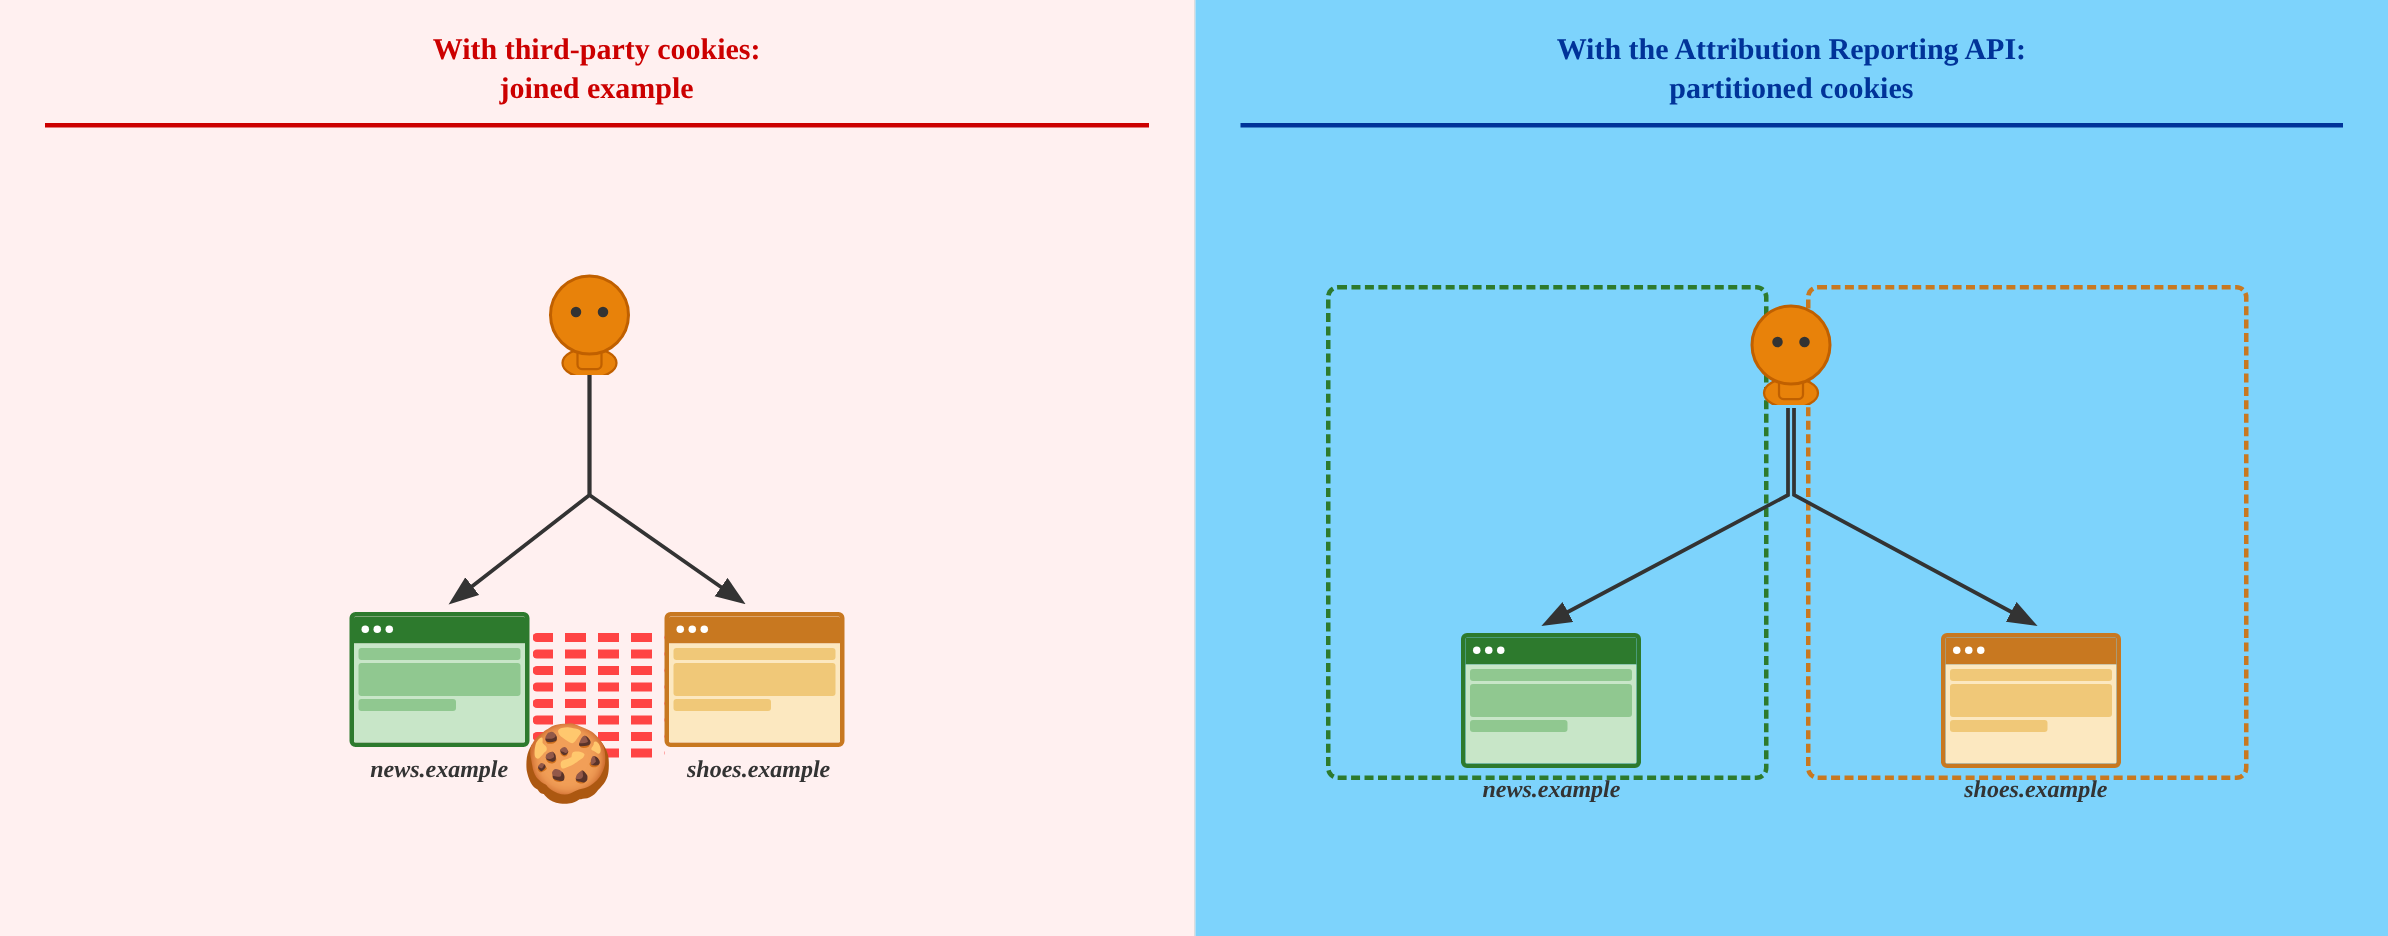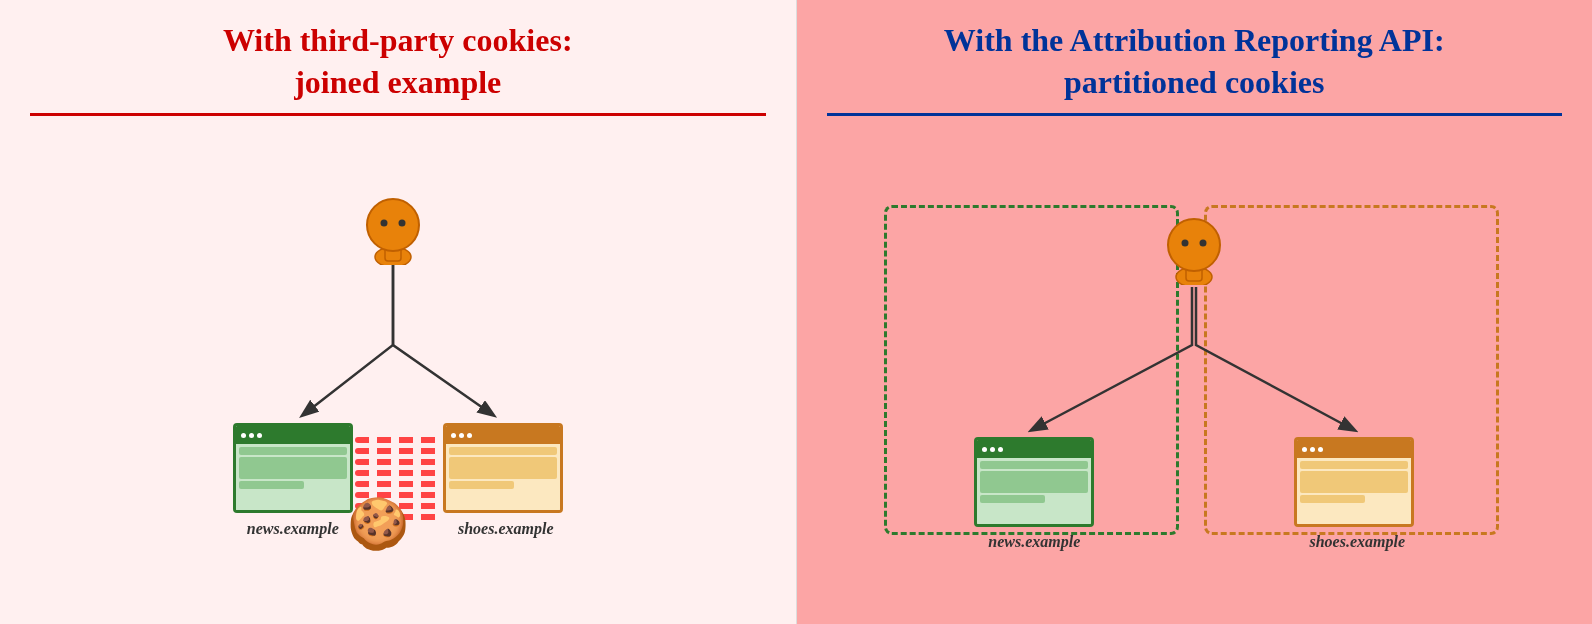--- a/index.html
+++ b/index.html
@@ -16,24 +16,24 @@
       display: flex;
       flex-direction: column;
       align-items: center;
       padding: 20px 30px 20px 30px;
     }
     .panel-left {
       background: #fff0f0;
       border-right: 1px solid #ddd;
     }
     .panel-right {
-      background: #fca5a5;
+      background: #7dd3fc;
     }
     .panel-title {
-      font-size: 32px;
+      font-size: 20px;
       font-weight: bold;
       text-align: center;
       line-height: 1.3;
       margin-bottom: 10px;
     }
     .title-left-top { color: #cc0000; }
     .title-left-bottom { color: #cc0000; }
     .title-right-top { color: #003399; }
     .title-right-bottom { color: #003399; }
     .divider {

